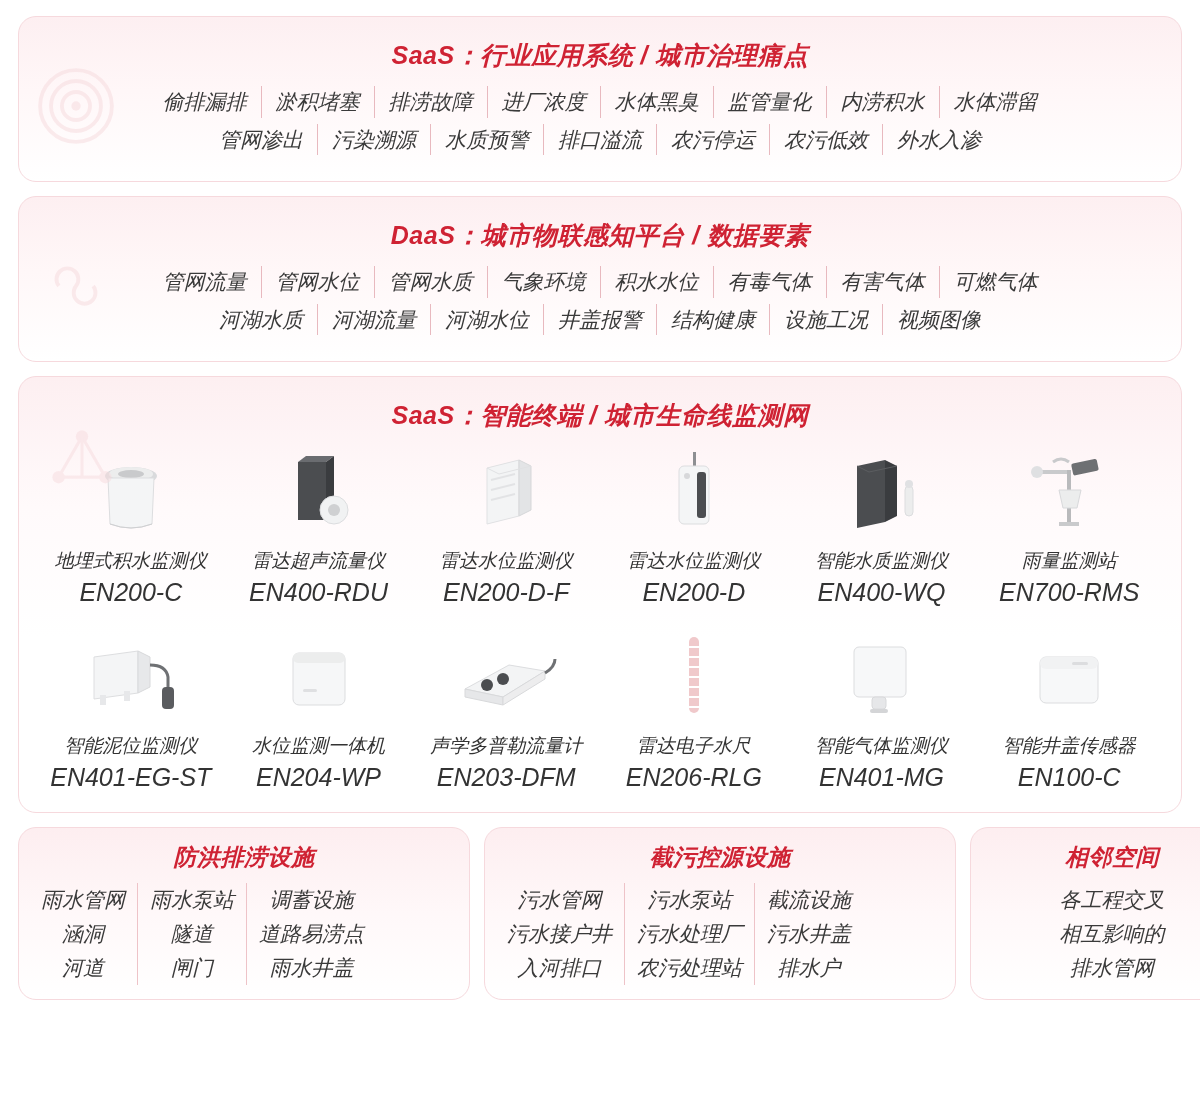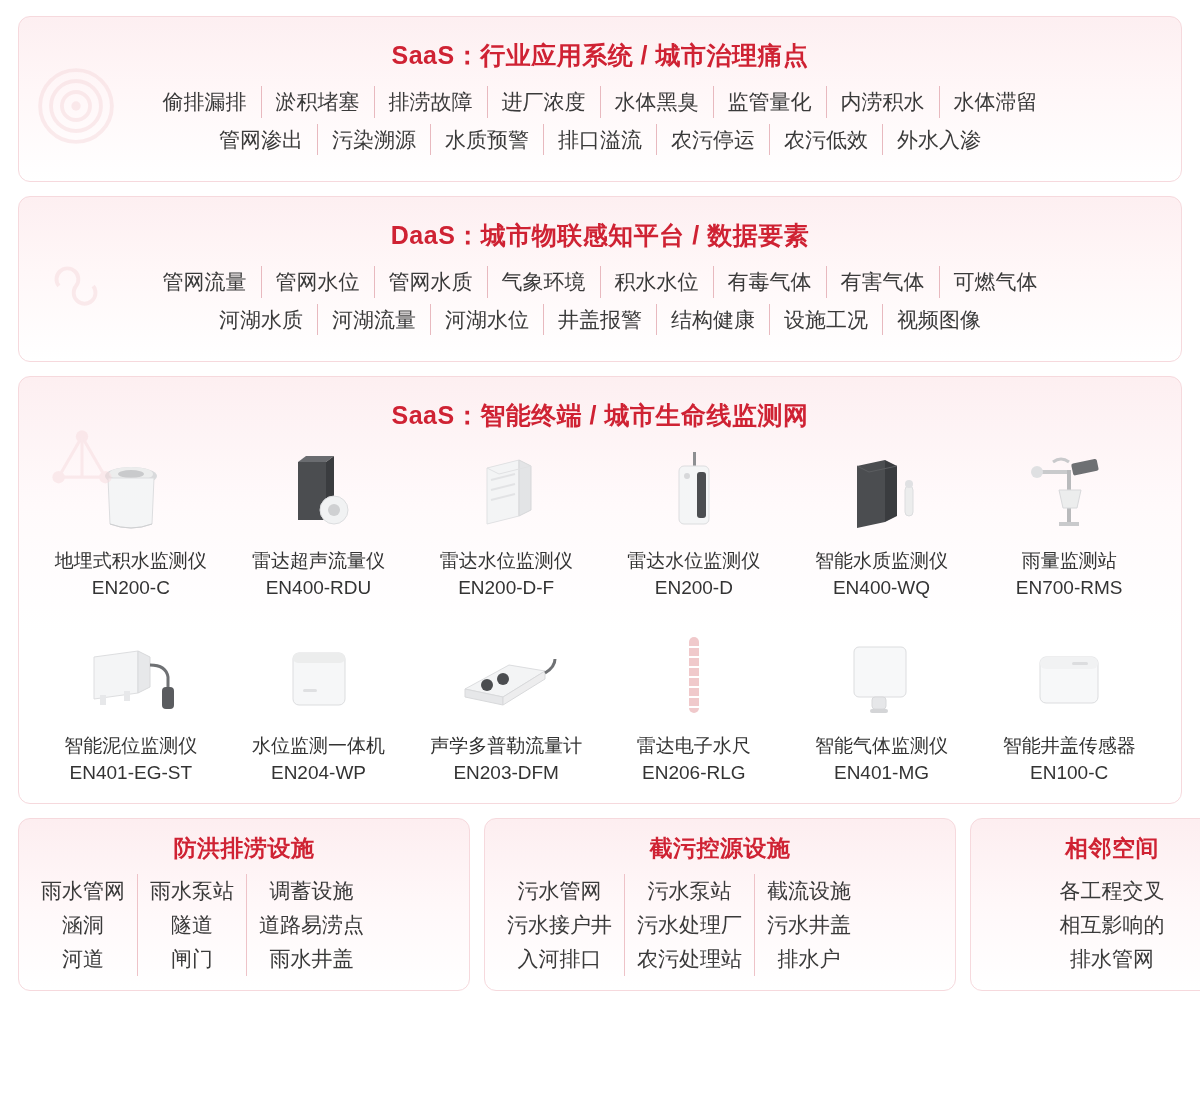--- a/index.html
+++ b/index.html
@@ -10,24 +10,25 @@
     background: #ffffff;
     font-family: "Liberation Sans", "DejaVu Sans", sans-serif;
     color: #333333;
     overflow: hidden;
   }
   .page { padding: 16px 18px 0 18px; }
 
   
   .card {
     border: 1px solid #f6d9dd;
-    border-radius: 12px;
+    border-radius: 18px;
     background: #ffffff;
     position: relative;
     overflow: hidden;
+    font-style: italic;
   }
   .card-title {
     text-align: center;
     font-size: 25px;
     font-weight: bold;
     color: #cf2233;
     letter-spacing: .5px;
   }
   .card-title .tag { color: #cf2233; }
 
@@ -67,41 +68,41 @@
   
   .aiot {
     background: linear-gradient(180deg, #fdeff1 0%, #fffafb 30%, #ffffff 60%);
     padding: 18px 18px 10px 18px;
     margin-bottom: 14px;
   }
   .aiot .card-title { margin: 4px 0 4px 0; }
   .device-grid {
     display: grid;
     grid-template-columns: repeat(6, 1fr);
-    row-gap: 13px;
+    row-gap: 4px;
   }
   .device {
     text-align: center;
     padding: 10px 4px 6px 4px;
   }
   .device-img {
     height: 92px;
     display: flex;
     align-items: flex-end;
     justify-content: center;
     margin-bottom: 10px;
   }
   .device-name {
     font-size: 19px;
     color: #333;
     line-height: 1.35;
     white-space: nowrap;
   }
   .device-model {
-    font-size: 19px;
+    font-size: 25px;
     color: #333;
     line-height: 1.5;
     white-space: nowrap;
   }
 
   
   .bottom-row {
     display: flex;
     gap: 14px;
     align-items: stretch;

